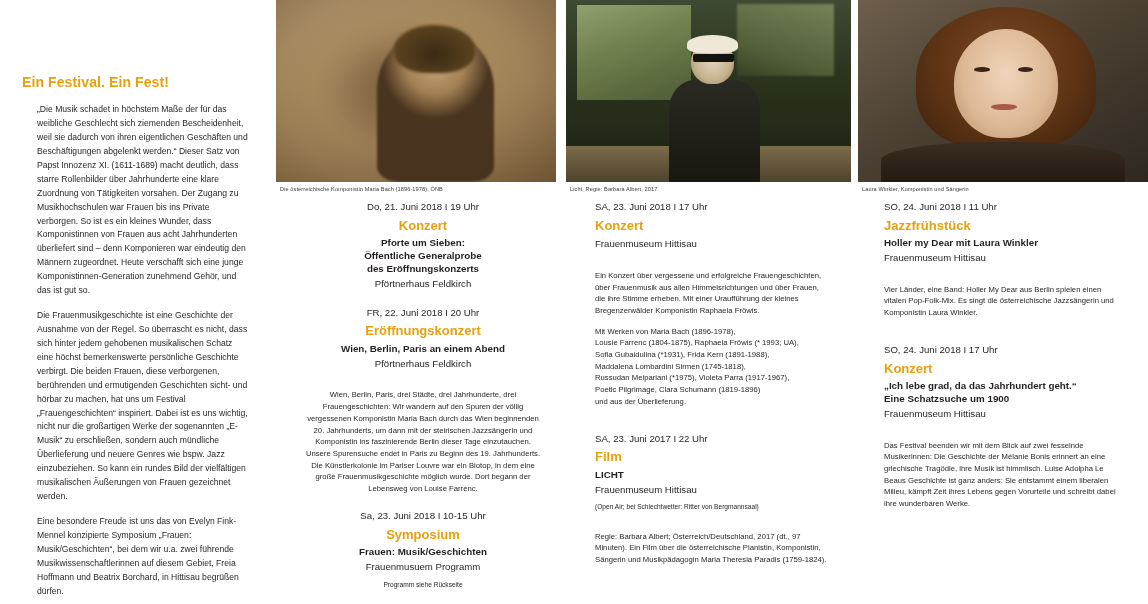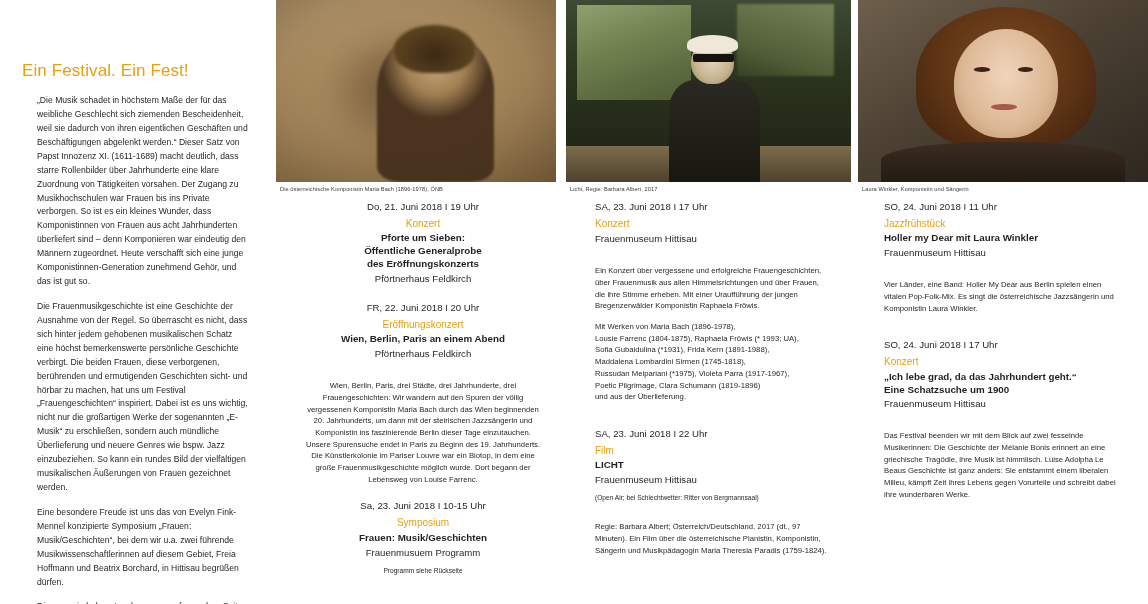--- a/index.html
+++ b/index.html
@@ -19,24 +19,24 @@
 
   
   .left-col {
     position: absolute;
     left: 22px;
     top: 60px;
     width: 228px;
   }
   .headline {
     color: #e8a00c;
-    font-weight: normal;
-    font-size: 17px;
+    font-weight: bold;
+    font-size: 14px;
     letter-spacing: 0.1px;
-    margin: 0 0 12px 0;
+    margin: 13px 0 12px 0;
     line-height: 1.3;
   }
   .body-par {
     font-size: 8.6px;
     line-height: 1.62;
     margin: 0 0 11px 15px;
     text-align: left;
     color: #231f20;
   }
 
@@ -208,22 +208,22 @@
   .col-b { left: 595px; width: 236px; }
   .col-c { left: 884px; width: 240px; }
 
   .evt { margin-bottom: 14px; }
   .evt-date {
     font-size: 9.6px;
     color: #231f20;
     margin-bottom: 1px;
   }
   .evt-kind {
-    font-size: 10px;
-    font-weight: normal;
+    font-size: 13px;
+    font-weight: bold;
     color: #e8a00c;
     margin-bottom: 1px;
   }
   .evt-title {
     font-size: 9.8px;
     font-weight: bold;
     color: #231f20;
     line-height: 1.32;
     margin-bottom: 1px;
   }
@@ -318,34 +318,34 @@
   </div>
 
 </div>
 
 <div class="col col-b">
 
   <div class="evt">
     <div class="evt-date">SA, 23. Juni 2018 I 17 Uhr</div>
     <div class="evt-kind">Konzert</div>
     <div class="evt-venue">Frauenmuseum Hittisau</div>
-    <div class="evt-desc">Ein Konzert über vergessene und erfolgreiche Frauengeschichten, über Frauenmusik aus allen Himmelsrichtungen und über Frauen, die ihre Stimme erheben. Mit einer Uraufführung der jungen Bregenzerwälder Komponistin Raphaela Fröwis.</div>
+    <div class="evt-desc">Ein Konzert über vergessene und erfolgreiche Frauengeschichten, über Frauenmusik aus allen Himmelsrichtungen und über Frauen, die ihre Stimme erheben. Mit einer Uraufführung der kleines Bregenzerwälder Komponistin Raphaela Fröwis.</div>
     <div class="evt-desc small-gap" style="white-space:pre-line">Mit Werken von Maria Bach (1896-1978),
 Lousie Farrenc (1804-1875), Raphaela Fröwis (* 1993; UA),
 Sofia Gubaidulina (*1931), Frida Kern (1891-1988),
 Maddalena Lombardini Sirmen (1745-1818),
 Russudan Meipariani (*1975), Violeta Parra (1917-1967),
 Poetic Pilgrimage, Clara Schumann (1819-1896)
 und aus der Überlieferung.</div>
   </div>
 
   <div class="spacer-lg"></div>
 
   <div class="evt">
-    <div class="evt-date">SA, 23. Juni 2018 I 22 Uhr</div>
+    <div class="evt-date">SA, 23. Juni 2017 I 22 Uhr</div>
     <div class="evt-kind">Film</div>
     <div class="evt-title" style="white-space:pre-line">LICHT</div>
     <div class="evt-venue">Frauenmuseum Hittisau</div>
     <div class="evt-note">(Open Air; bei Schlechtwetter: Ritter von Bergmannsaal)</div>
     <div class="evt-desc">Regie: Barbara Albert; Österreich/Deutschland, 2017 (dt., 97 Minuten). Ein Film über die österreichische Pianistin, Komponistin, Sängerin und Musikpädagogin Maria Theresia Paradis (1759-1824).</div>
   </div>
 
 </div>
 
 <div class="col col-c">

